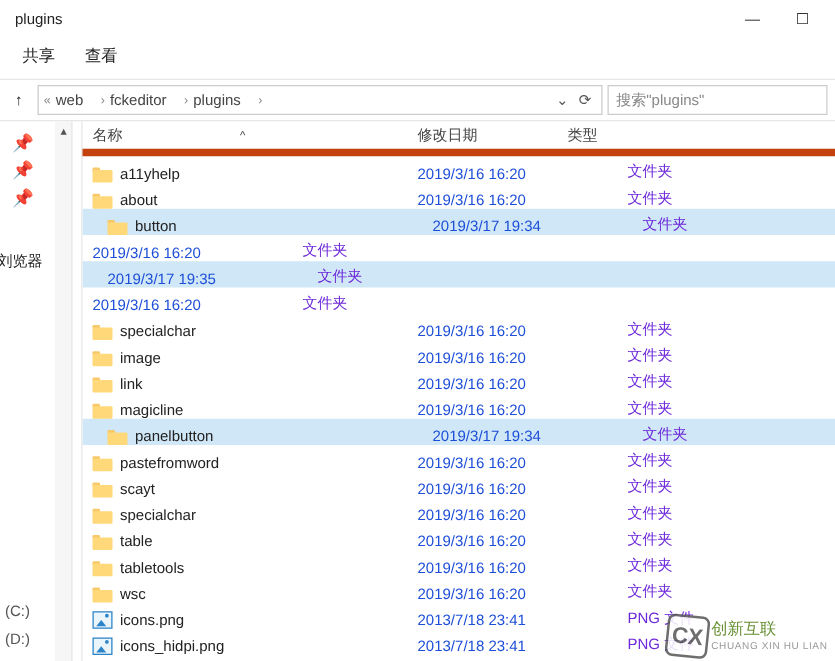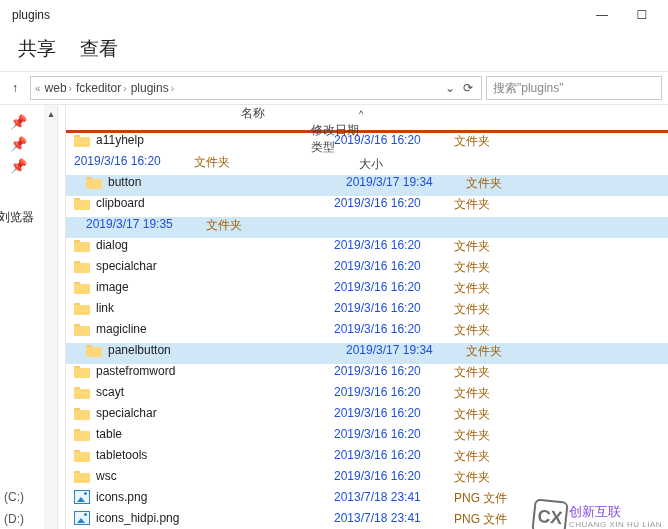--- a/index.html
+++ b/index.html
@@ -2,61 +2,61 @@
 <html><head>
 <meta charset="utf-8">
 <style>
   * { box-sizing: border-box; font-family: "Microsoft YaHei", "Segoe UI", sans-serif; }
   html, body { margin:0; padding:0; width:668px; height:529px; background:#fff; overflow:hidden; font-size:12px; color:#222; }
   .titlebar { display:flex; align-items:center; height:30px; padding:0 6px; }
   .titlebar .title { font-size:12px; padding-left:6px; }
   .titlebar .win-controls { margin-left:auto; display:flex; gap:0; }
   .win-btn { width:40px; height:28px; display:flex; align-items:center; justify-content:center; font-size:12px; color:#333; }
   .tabs { display:flex; gap:24px; padding:6px 0 8px 18px; border-bottom:1px solid transparent; }
-  .tab-item { font-size:19px; }
+  .tab-item { font-size:13px; }
   .addrbar { display:flex; align-items:center; height:34px; background:#fff; border-top:1px solid #e6e6e6; border-bottom:1px solid #e6e6e6; }
   .nav-up { width:30px; display:flex; align-items:center; justify-content:center; }
   .breadcrumb { flex:1; height:24px; border:1px solid #ccc; display:flex; align-items:center; padding:0 4px; margin:0 4px 0 0; gap:4px; background:#fff; }
-  .crumb { display:flex; align-items:center; gap:2px; color:#444; }
+  .crumb { display:flex; align-items:center; gap:14px; color:#444; }
   .crumb-sep { color:#888; font-size:10px; }
   .bc-controls { margin-left:auto; display:flex; align-items:center; gap:2px; color:#555; padding-right:4px; }
   .searchbox { width:176px; height:24px; border:1px solid #ccc; display:flex; align-items:center; padding:0 6px; margin-right:6px; color:#888; }
   .body { display:flex; height:calc(529px - 30px - 30px - 34px); position:relative; }
   .left { width:66px; border-right:1px solid #e6e6e6; display:flex; flex-direction:column; align-items:flex-start; padding-top:6px; }
   .pin { width:22px; height:22px; display:flex; align-items:center; justify-content:center; color:#777; font-size:14px; margin-left:8px; }
   .drv-group { margin-top:auto; padding:0 0 10px 4px; color:#555; }
   .drv { height:22px; display:flex; align-items:center; font-size:12px; }
   .scrollhint { position:absolute; left:44px; top:0; bottom:0; width:14px; background:#f6f6f6; border-right:1px solid #e8e8e8; }
   .scroll-arrow { width:14px; height:16px; display:flex; align-items:center; justify-content:center; font-size:10px; color:#555; }
   .cut-label { position:absolute; left:-2px; top:104px; font-size:12px; writing-mode:horizontal-tb; }
   .main { flex:1; display:flex; flex-direction:column; }
-  .cols { display:flex; height:28px; align-items:center; border-bottom:3px solid #c2410c; padding-left:8px;flex-direction:column; }
+  .cols { display:flex; height:28px; align-items:center; border-bottom:6px solid #c2410c; padding-left:8px; }
   .col { color:#444; display:flex; align-items:center; gap:4px; }
   .col.name { width:260px; }
   .col.date { width:120px; }
   .col.type { width:120px; }
   .col.size { flex:1; }
   .sort-ind { font-size:9px; color:#333; }
   .list { flex:1; overflow:hidden; }
-  .row { display:flex; align-items:flex-start; height:21px; padding-left:8px; }
+  .row { display:flex; align-items:flex-end; height:21px; padding-left:8px; }
   .row.sel { background:#cfe7f7;padding-left:20px; }
   .cell { display:flex; align-items:center; }
   .cell.name { width:260px; gap:6px; }
   .cell.date { width:120px; color:#1d4ed8; }
-  .cell.type { width:120px; color:#a16207; }
+  .cell.type { width:120px; color:#6d28d9;margin-left:48px; }
   .cell.size { flex:1; }
   .icon-folder { width:16px; height:14px; position:relative; }
   .icon-folder::before { content:""; position:absolute; left:0; top:2px; width:6px; height:3px; background:#f7c96a; border-radius:1px 1px 0 0; }
   .icon-folder::after { content:""; position:absolute; left:0; top:4px; width:16px; height:10px; background:#ffd87a; border-radius:1px; }
   .icon-img { width:16px; height:14px; position:relative; border:1px solid #2a84c7; background:#eaf4fb; }
   .icon-img::before { content:""; position:absolute; left:2px; bottom:1px; width:0; height:0; border-left:4px solid transparent; border-right:4px solid transparent; border-bottom:5px solid #2a84c7; }
   .icon-img::after { content:""; position:absolute; right:2px; top:1px; width:3px; height:3px; background:#2a84c7; border-radius:50%; }
   .wm { position:absolute; right:6px; bottom:6px; display:flex; align-items:center; gap:2px; opacity:0.85; pointer-events:none; }
   .wm-logo { width:34px; height:34px; border:2px solid #555; border-radius:6px; display:flex; align-items:center; justify-content:center; transform:rotate(6deg); font-weight:bold; font-family:Arial; font-size:18px; color:#555; background:#fff; }
-  .wm-text { font-size:13px; color:#6d28d9; line-height:1.1; }
+  .wm-text { font-size:13px; color:#4d7c0f; line-height:1.1;font-family:Liberation Mono, monospace; }
   .wm-sub { font-size:8px; color:#888; letter-spacing:0.5px; }
 </style>
 </head>
 <body>
 
 <div class="titlebar">
   <span class="title">plugins</span>
   <div class="win-controls">
     <div class="win-btn">—</div>
     <div class="win-btn">☐</div>
@@ -117,67 +117,60 @@
       <div class="col name">
         <span>名称</span>
         <span class="sort-ind" style="margin-left:90px;">^</span>
       </div>
       <div class="col date">
           <span>修改日期</span>
         </div>
       <div class="col type">
           <span>类型</span>
         </div>
-      <div class="col size">
-          <span>大小</span>
-        </div>
     </div>
     <div class="list" id="file-list">
         <div class="row">
           <div class="cell name">
             <span class="icon-folder"></span>
             <span>a11yhelp</span>
           </div>
           <div class="cell date">2019/3/16 16:20</div>
           <div class="cell type">文件夹</div>
           <div class="cell size"></div>
         </div>
         <div class="row">
+          <div class="cell name">
+            <span class="icon-folder"></span>
+            <span>about</span>
+          </div>
           <div class="cell date">2019/3/16 16:20</div>
           <div class="cell type">文件夹</div>
           <div class="cell size"></div>
         </div>
         <div class="row sel">
           <div class="cell name">
             <span class="icon-folder"></span>
             <span>button</span>
           </div>
           <div class="cell date">2019/3/17 19:34</div>
           <div class="cell type">文件夹</div>
           <div class="cell size"></div>
         </div>
         <div class="row">
-          <div class="cell name">
-            <span class="icon-folder"></span>
-            <span>clipboard</span>
-          </div>
           <div class="cell date">2019/3/16 16:20</div>
           <div class="cell type">文件夹</div>
           <div class="cell size"></div>
         </div>
         <div class="row sel">
           <div class="cell date">2019/3/17 19:35</div>
           <div class="cell type">文件夹</div>
           <div class="cell size"></div>
         </div>
         <div class="row">
-          <div class="cell name">
-            <span class="icon-folder"></span>
-            <span>dialog</span>
-          </div>
           <div class="cell date">2019/3/16 16:20</div>
           <div class="cell type">文件夹</div>
           <div class="cell size"></div>
         </div>
         <div class="row">
           <div class="cell name">
             <span class="icon-folder"></span>
             <span>specialchar</span>
           </div>
           <div class="cell date">2019/3/16 16:20</div>

